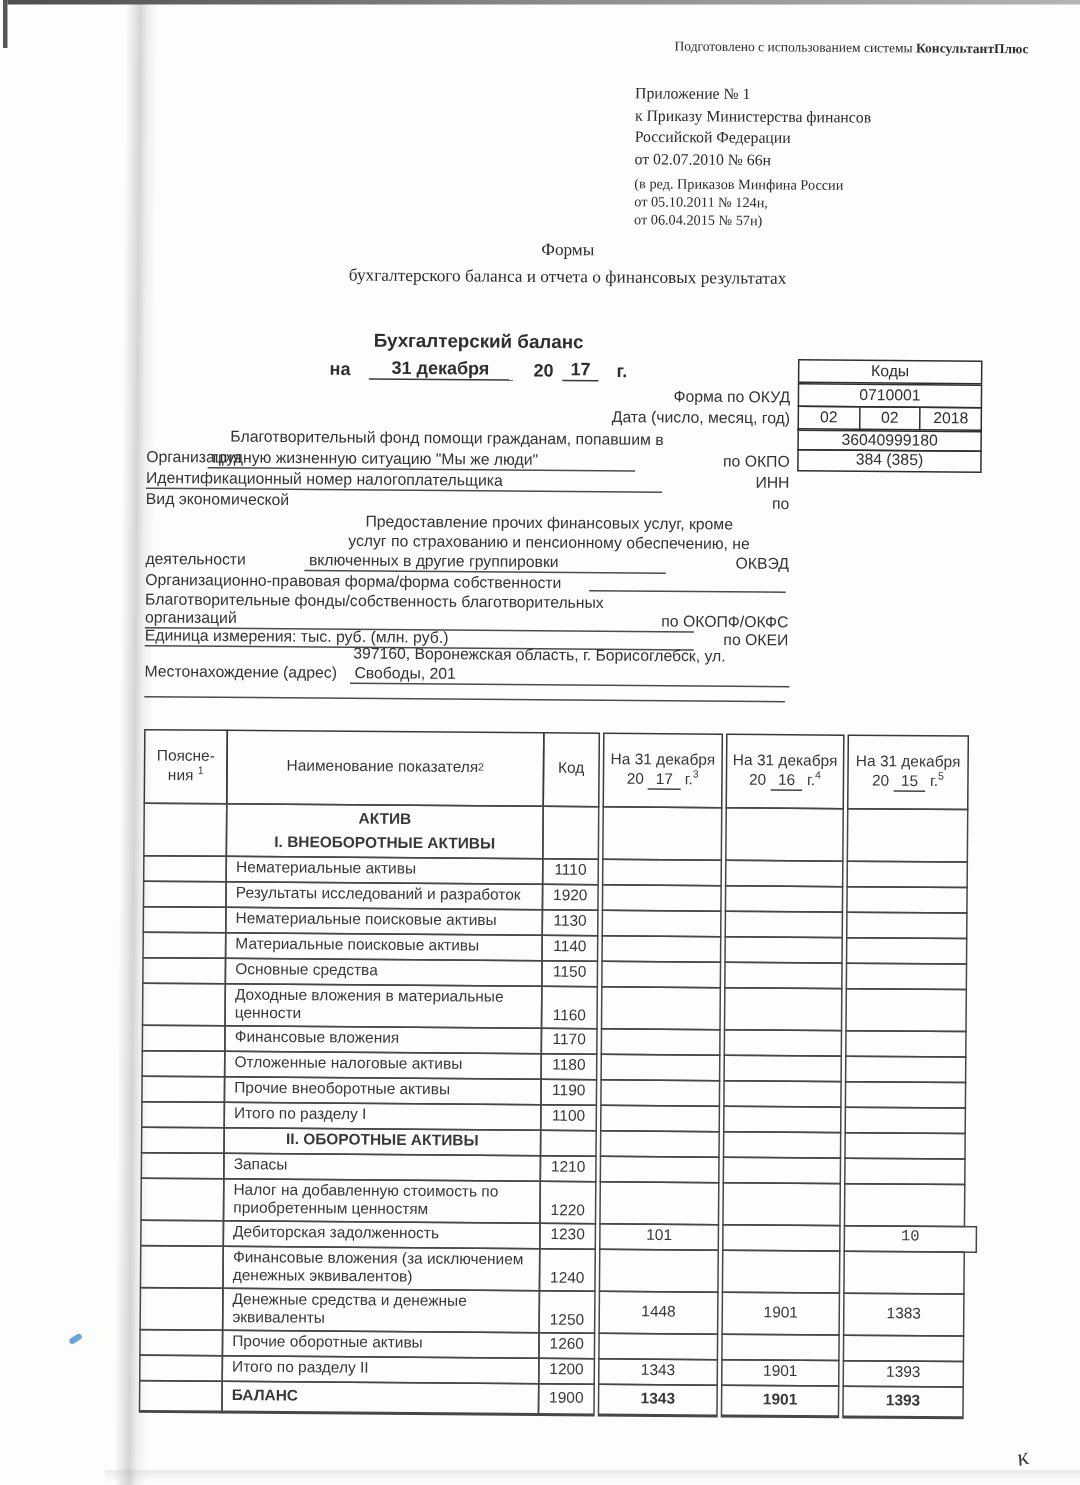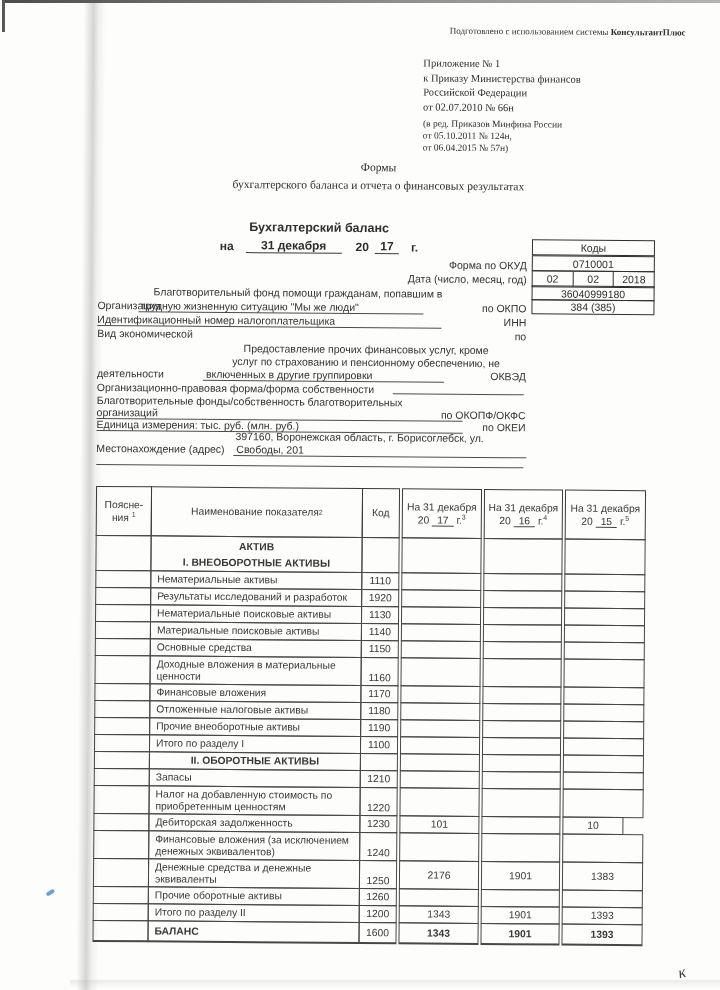--- a/index.html
+++ b/index.html
@@ -359,39 +359,39 @@
         </div>
         <div class="trow" style="height: 18px;">
           <div class="tc" style="width: 56px;"></div>
           <div class="tc c-left" style="width: 212px;">Дебиторская задолженность</div>
           <div class="tc c-center" style="width: 38px;">1230</div>
           <div class="tg" style="width: 3px;"></div>
           <div class="tc c-center" style="width: 80px;">101</div>
           <div class="tg" style="width: 3px;"></div>
           <div class="tc c-center" style="width: 79px;"></div>
           <div class="tg" style="width: 3px;"></div>
-          <div class="tc c-center" style="width: 61px;">10</div>
+          <div class="tc c-center" style="width: 89px; font-family: Liberation Mono, monospace;">10</div>
         </div>
         <div class="trow" style="height: 29px;">
           <div class="tc" style="width: 56px;"></div>
           <div class="tc c-left" style="width: 212px;">Финансовые вложения (за исключением денежных эквивалентов)</div>
           <div class="tc c-center c-end" style="width: 38px;">1240</div>
           <div class="tg" style="width: 3px;"></div>
           <div class="tc c-center" style="width: 80px;"></div>
           <div class="tg" style="width: 3px;"></div>
           <div class="tc c-center" style="width: 79px;"></div>
           <div class="tg" style="width: 3px;"></div>
           <div class="tc c-center" style="width: 81px;"></div>
         </div>
         <div class="trow" style="height: 29px;">
           <div class="tc" style="width: 56px;"></div>
           <div class="tc c-left" style="width: 212px;">Денежные средства и денежные эквиваленты</div>
           <div class="tc c-center c-end" style="width: 38px;">1250</div>
           <div class="tg" style="width: 3px;"></div>
-          <div class="tc c-center" style="width: 80px;">2176</div>
+          <div class="tc c-center" style="width: 80px;">1448</div>
           <div class="tg" style="width: 3px;"></div>
           <div class="tc c-center" style="width: 79px;">1901</div>
           <div class="tg" style="width: 3px;"></div>
           <div class="tc c-center" style="width: 81px;">1383</div>
         </div>
         <div class="trow" style="height: 18px;">
           <div class="tc" style="width: 56px;"></div>
           <div class="tc c-left" style="width: 212px;">Прочие оборотные активы</div>
           <div class="tc c-center" style="width: 38px;">1260</div>
           <div class="tg" style="width: 3px;"></div>
@@ -408,21 +408,21 @@
           <div class="tg" style="width: 3px;"></div>
           <div class="tc c-center" style="width: 80px;">1343</div>
           <div class="tg" style="width: 3px;"></div>
           <div class="tc c-center" style="width: 79px;">1901</div>
           <div class="tg" style="width: 3px;"></div>
           <div class="tc c-center" style="width: 81px;">1393</div>
         </div>
         <div class="trow last" style="height: 22px;">
           <div class="tc" style="width: 56px;"></div>
           <div class="tc c-left c-bold" style="width: 212px;">БАЛАНС</div>
-          <div class="tc c-center" style="width: 38px;">1600</div>
+          <div class="tc c-center" style="width: 38px;">1900</div>
           <div class="tg" style="width: 3px;"></div>
           <div class="tc c-center c-bold" style="width: 80px;">1343</div>
           <div class="tg" style="width: 3px;"></div>
           <div class="tc c-center c-bold" style="width: 79px;">1901</div>
           <div class="tg" style="width: 3px;"></div>
           <div class="tc c-center c-bold" style="width: 81px;">1393</div>
         </div>
       </div>
 
     <div class="blue-mark"></div>

